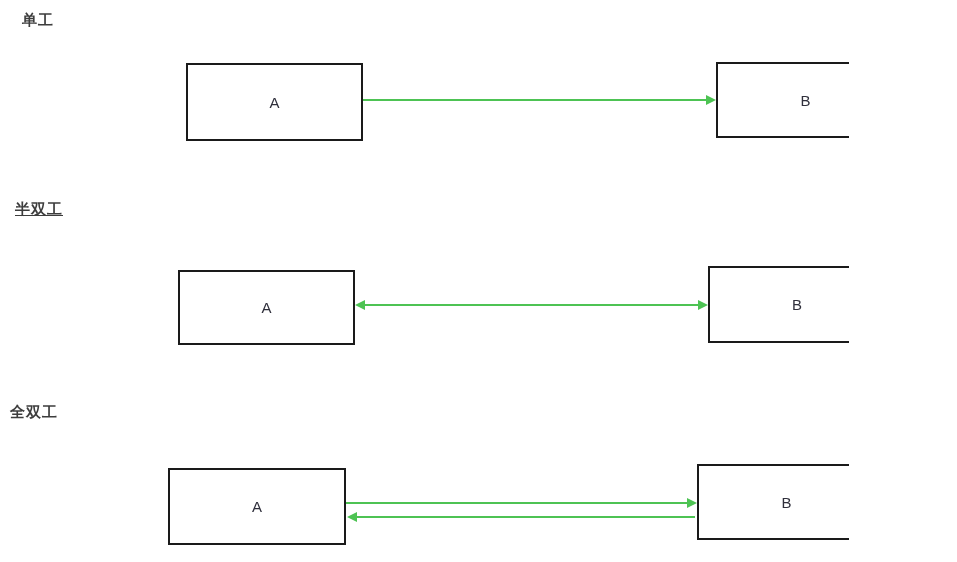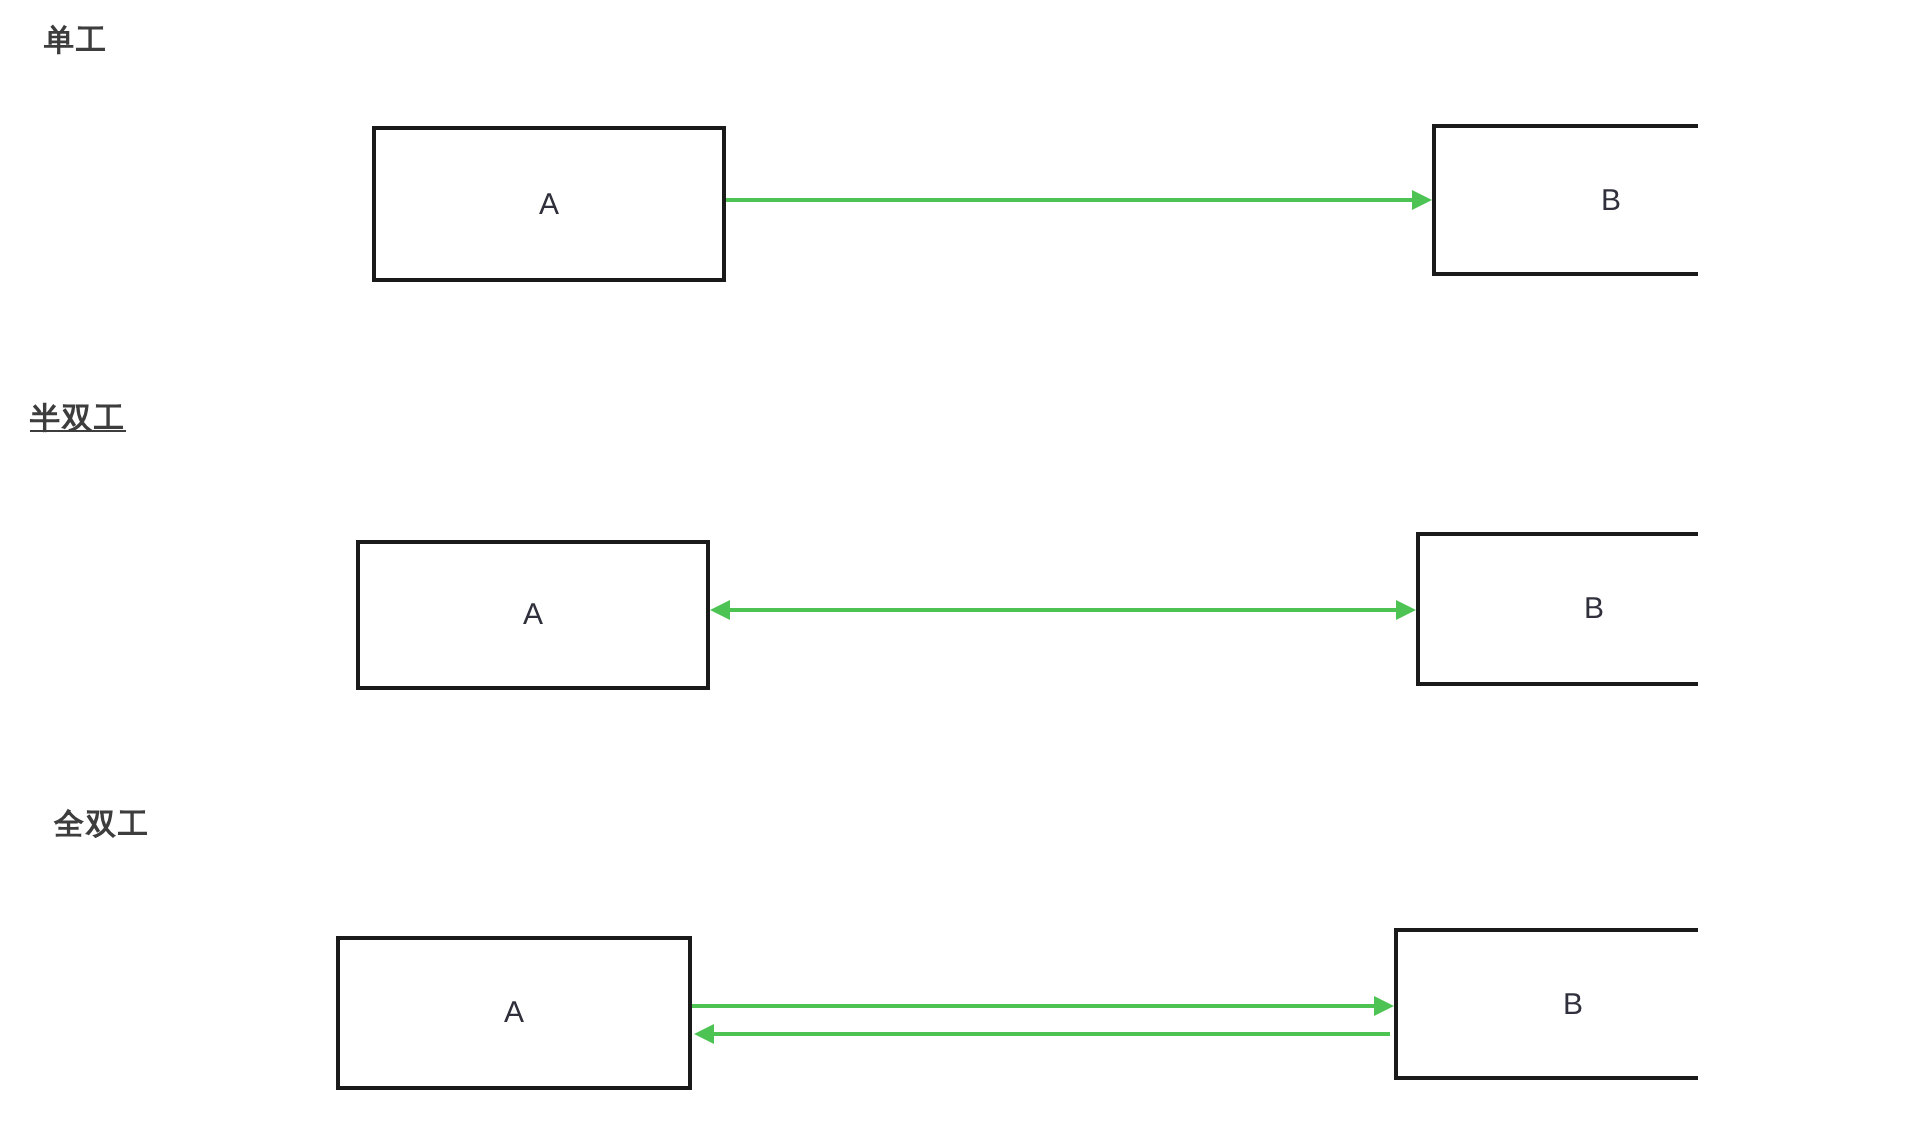--- a/index.html
+++ b/index.html
@@ -78,21 +78,21 @@
     <div class="node-box" style="left:178px; top:270px; width:177px; height:75px;">
       <span class="node-letter">A</span>
     </div>
     <div class="node-box" style="left:708px; top:266px; width:178px; height:77px;">
       <span class="node-letter">B</span>
     </div>
     <div class="arrow head-left head-right" style="left:357px; top:304px; width:349px;"></div>
   </div>
 
   <div>
-    <div class="section-label" style="left:27px; top:403px;">全双工</div>
+    <div class="section-label" style="left:10px; top:403px;">全双工</div>
     <div class="node-box" style="left:168px; top:468px; width:178px; height:77px;">
       <span class="node-letter">A</span>
     </div>
     <div class="node-box" style="left:697px; top:464px; width:179px; height:76px;">
       <span class="node-letter">B</span>
     </div>
     <div class="arrow head-right" style="left:346px; top:502px; width:349px;"></div>
     <div class="arrow head-left" style="left:349px; top:516px; width:346px;"></div>
   </div>
 

